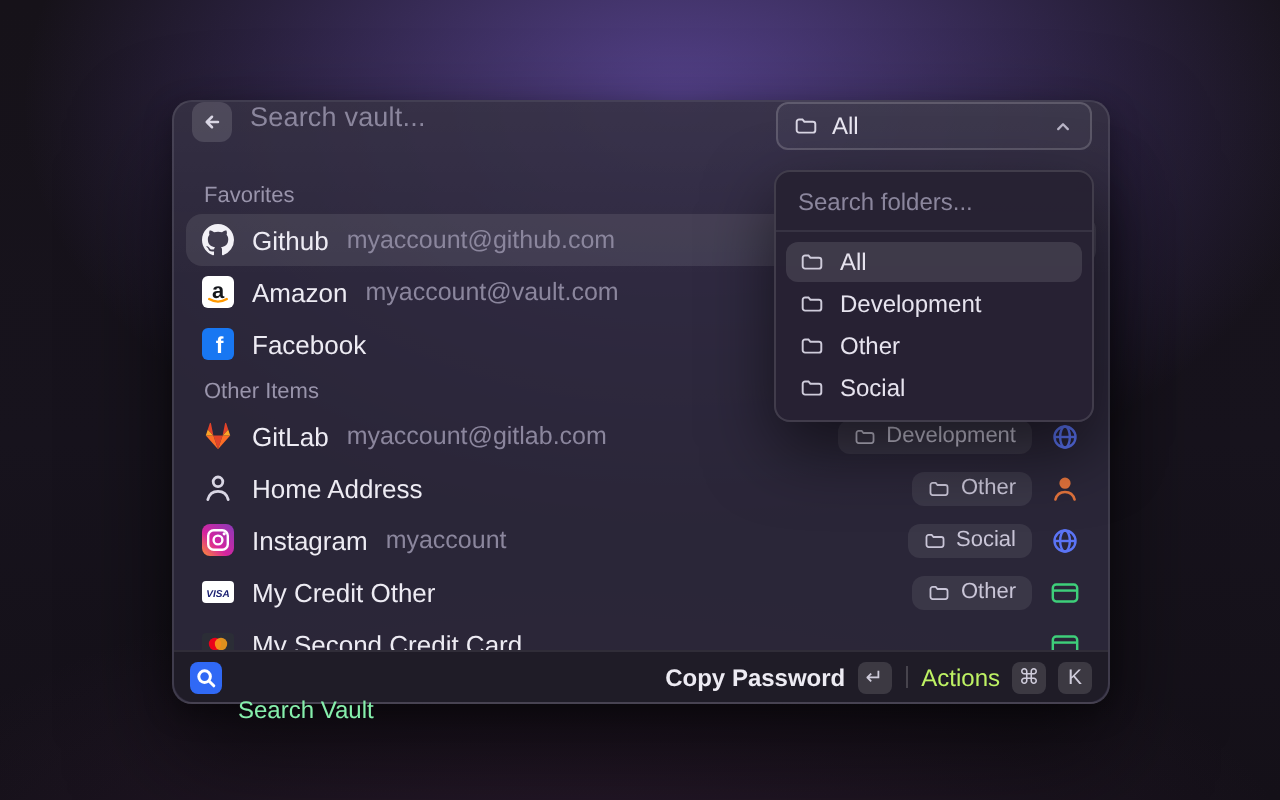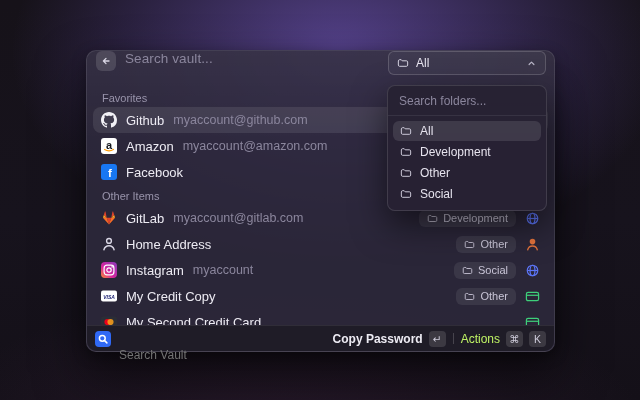--- a/index.html
+++ b/index.html
@@ -35,21 +35,21 @@
   .row-sub{font-size:12.5px;color:#8b869d;white-space:nowrap;}
   .row-spacer{flex:1;}
   .badge{display:flex;align-items:center;gap:5px;background:rgba(255,255,255,0.08);border-radius:6px;
     padding:2px 8px;font-size:11px;color:#c9c5d7;height:17px;}
   .badge .ic{width:11px;height:11px;color:#c9c5d7;}
   .type-ic{width:15px;height:15px;flex:0 0 auto;}
   
   .footer{position:absolute;left:0;right:0;bottom:0;height:26px;border-top:1px solid rgba(255,255,255,0.08);
     background:rgba(30,27,38,0.92);border-radius:0 0 10px 10px;display:flex;align-items:center;padding:0 8px;gap:8px;}
   .app-ic{width:16px;height:16px;}
-  .app-name{font-size:12px;color:#737373;margin-top:32px;}
+  .app-name{font-size:12px;color:#86efac;margin-top:32px;}
   .footer-right{margin-left:auto;display:flex;align-items:center;gap:7px;}
   .faction{display:flex;align-items:center;gap:6px;background:none;border:none;padding:0;cursor:pointer;}
   .faction .lbl{font-size:12px;color:#edebf3;font-weight:bold;}
   .faction .lbl.dim{color:#bef264;font-weight:normal;}
   .key{min-width:17px;height:16px;border-radius:4px;background:rgba(255,255,255,0.13);color:#cfccdb;
     font-size:10.5px;display:flex;align-items:center;justify-content:center;padding:0 3px;}
   .fdivider{width:1px;height:11px;background:rgba(255,255,255,0.18);}
   
   .dropdown{position:absolute;right:7px;top:34px;width:160px;z-index:20;border-radius:8px;
     background:rgba(39,34,51,0.98);border:1px solid rgba(255,255,255,0.12);
@@ -110,21 +110,21 @@
 
   <div class="row">
     <span class="ic row-ic">
                 <svg viewBox="0 0 16 16">
                   <rect width="16" height="16" rx="3" fill="#ffffff"></rect>
                   <text x="8" y="10.8" text-anchor="middle" font-size="11" font-weight="bold" fill="#15171c" font-family="Liberation Sans,sans-serif">a</text>
                   <path d="M3.6 11.5c2.7 1.6 6.1 1.6 8.8 0" stroke="#f90" stroke-width="1.2" fill="none" stroke-linecap="round"></path>
                 </svg>
               </span>
     <span class="row-name">Amazon</span>
-    <span class="row-sub">myaccount@amazon.com</span>
+    <span class="row-sub">myaccount@vault.com</span>
     <span class="row-spacer"></span>
 
   </div>
 
   <div class="row">
     <span class="ic row-ic">
                 <svg viewBox="0 0 16 16">
                   <rect width="16" height="16" rx="3" fill="#1877f2"></rect>
                   <text x="8.8" y="12.6" text-anchor="middle" font-size="11.5" font-weight="bold" fill="#ffffff" font-family="Liberation Serif,serif">f</text>
                 </svg>
@@ -230,21 +230,21 @@
               </span>
   </div>
 
   <div class="row">
     <span class="ic row-ic">
                 <svg viewBox="0 0 16 16">
                   <rect x="0" y="2.5" width="16" height="11" rx="2" fill="#ffffff"></rect>
                   <text x="8" y="10.6" text-anchor="middle" font-size="5" font-weight="bold" font-style="italic" fill="#1a1f71" font-family="Liberation Sans,sans-serif">VISA</text>
                 </svg>
               </span>
-    <span class="row-name">My Credit Copy</span>
+    <span class="row-name">My Credit Other</span>
 
     <span class="row-spacer"></span>
     <span class="badge">
       <span class="ic">
                   <svg viewBox="0 0 16 16" fill="none" stroke="currentColor" stroke-width="1.3">
                     <path d="M1.8 5.2c0-.9.7-1.6 1.6-1.6h2.2l1.3 1.5h5.7c.9 0 1.6.7 1.6 1.6v4.1c0 .9-.7 1.6-1.6 1.6H3.4c-.9 0-1.6-.7-1.6-1.6z"></path>
                   </svg>
                 </span>
       <span class="badge-label">Other</span>
     </span>

